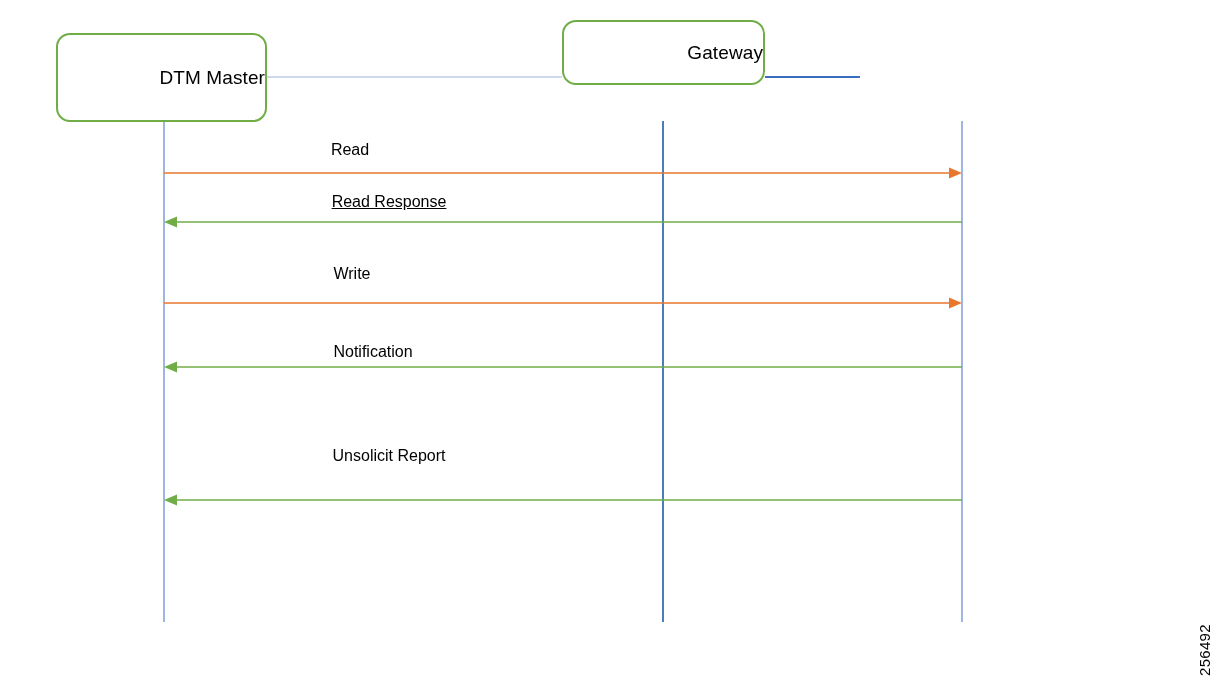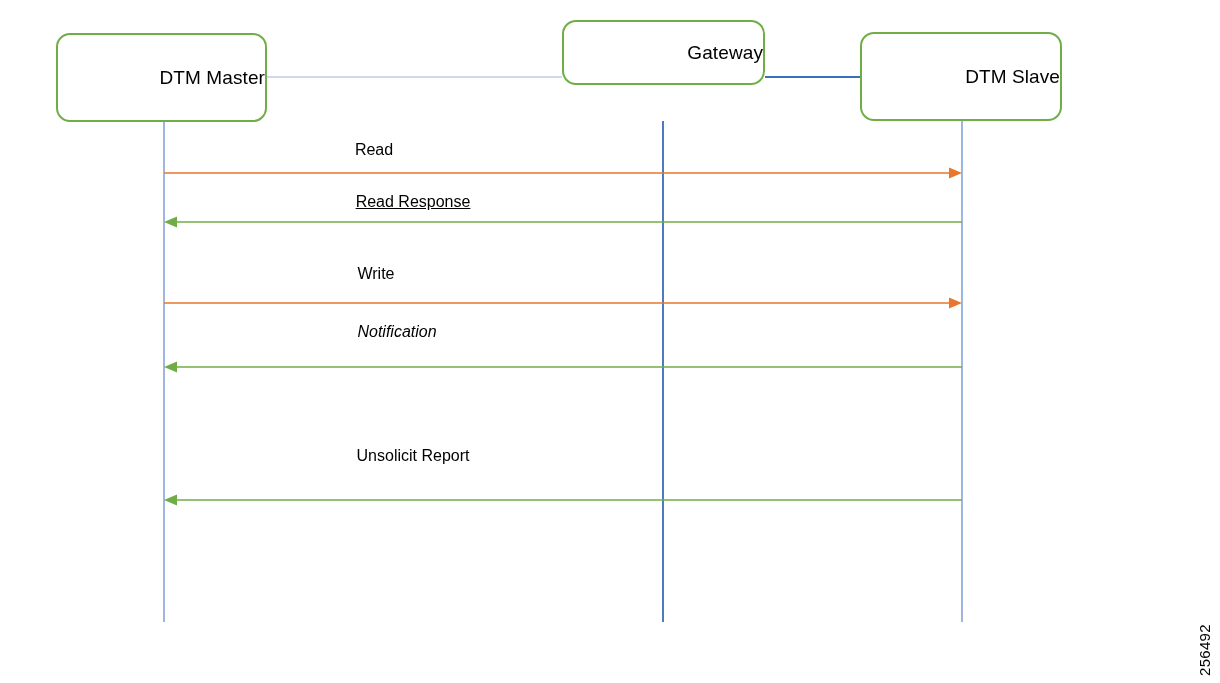--- a/index.html
+++ b/index.html
@@ -45,21 +45,20 @@
     white-space: nowrap;
   }
   .msg-label {
     position: absolute;
     font-family: "Liberation Sans", sans-serif;
     font-size: 16px;
     color: #000000;
     white-space: nowrap;
     z-index: 4;
     transform: translateX(-50%);
-    margin-left: 24px;
   }
   .figure-number {
     position: absolute;
     font-family: "Liberation Sans", sans-serif;
     font-size: 15px;
     color: #000000;
     transform: rotate(-90deg);
     transform-origin: left top;
     white-space: nowrap;
     letter-spacing: 0.3px;
@@ -89,25 +88,22 @@
     </svg>
 
   <div class="node-box" id="node-dtm-master" style="left: 56px; top: 33px; width: 211px; height: 89px; border-color: rgb(112, 173, 71); background: rgb(255, 255, 255);">
     <span class="node-label">DTM Master</span>
   </div>
 
   <div class="node-box" id="node-gateway" style="left: 562px; top: 20px; width: 203px; height: 65px; border-color: rgb(112, 173, 71); background: rgb(255, 255, 255);">
     <span class="node-label">Gateway</span>
   </div>
 
-  <div class="node-box" id="node-dtm-slave" style="left: 860px; top: 32px; width: 202px; height: 89px; border-color: rgb(112, 173, 71); background: rgb(255, 255, 255);">
-    <span class="node-label">DTM Slave</span>
-  </div>
 
   <div class="msg-label" id="label-msg-read" style="left: 350px; top: 141px;">Read</div>
   <div class="msg-label" id="label-msg-read-response" style="left: 389px; top: 193px; text-decoration: underline;">Read Response</div>
   <div class="msg-label" id="label-msg-write" style="left: 352px; top: 265px;">Write</div>
-  <div class="msg-label" id="label-msg-notification" style="left: 373px; top: 323px; font-style: italic;">Notification</div>
+  <div class="msg-label" id="label-msg-notification" style="left: 373px; top: 343px;">Notification</div>
   <div class="msg-label" id="label-msg-unsolicit-report" style="left: 389px; top: 447px;">Unsolicit Report</div>
 
   <div class="figure-number" id="figure-number" style="left: 1196px; top: 676px;">256492</div>
 
 </div>
 
 </body></html>

